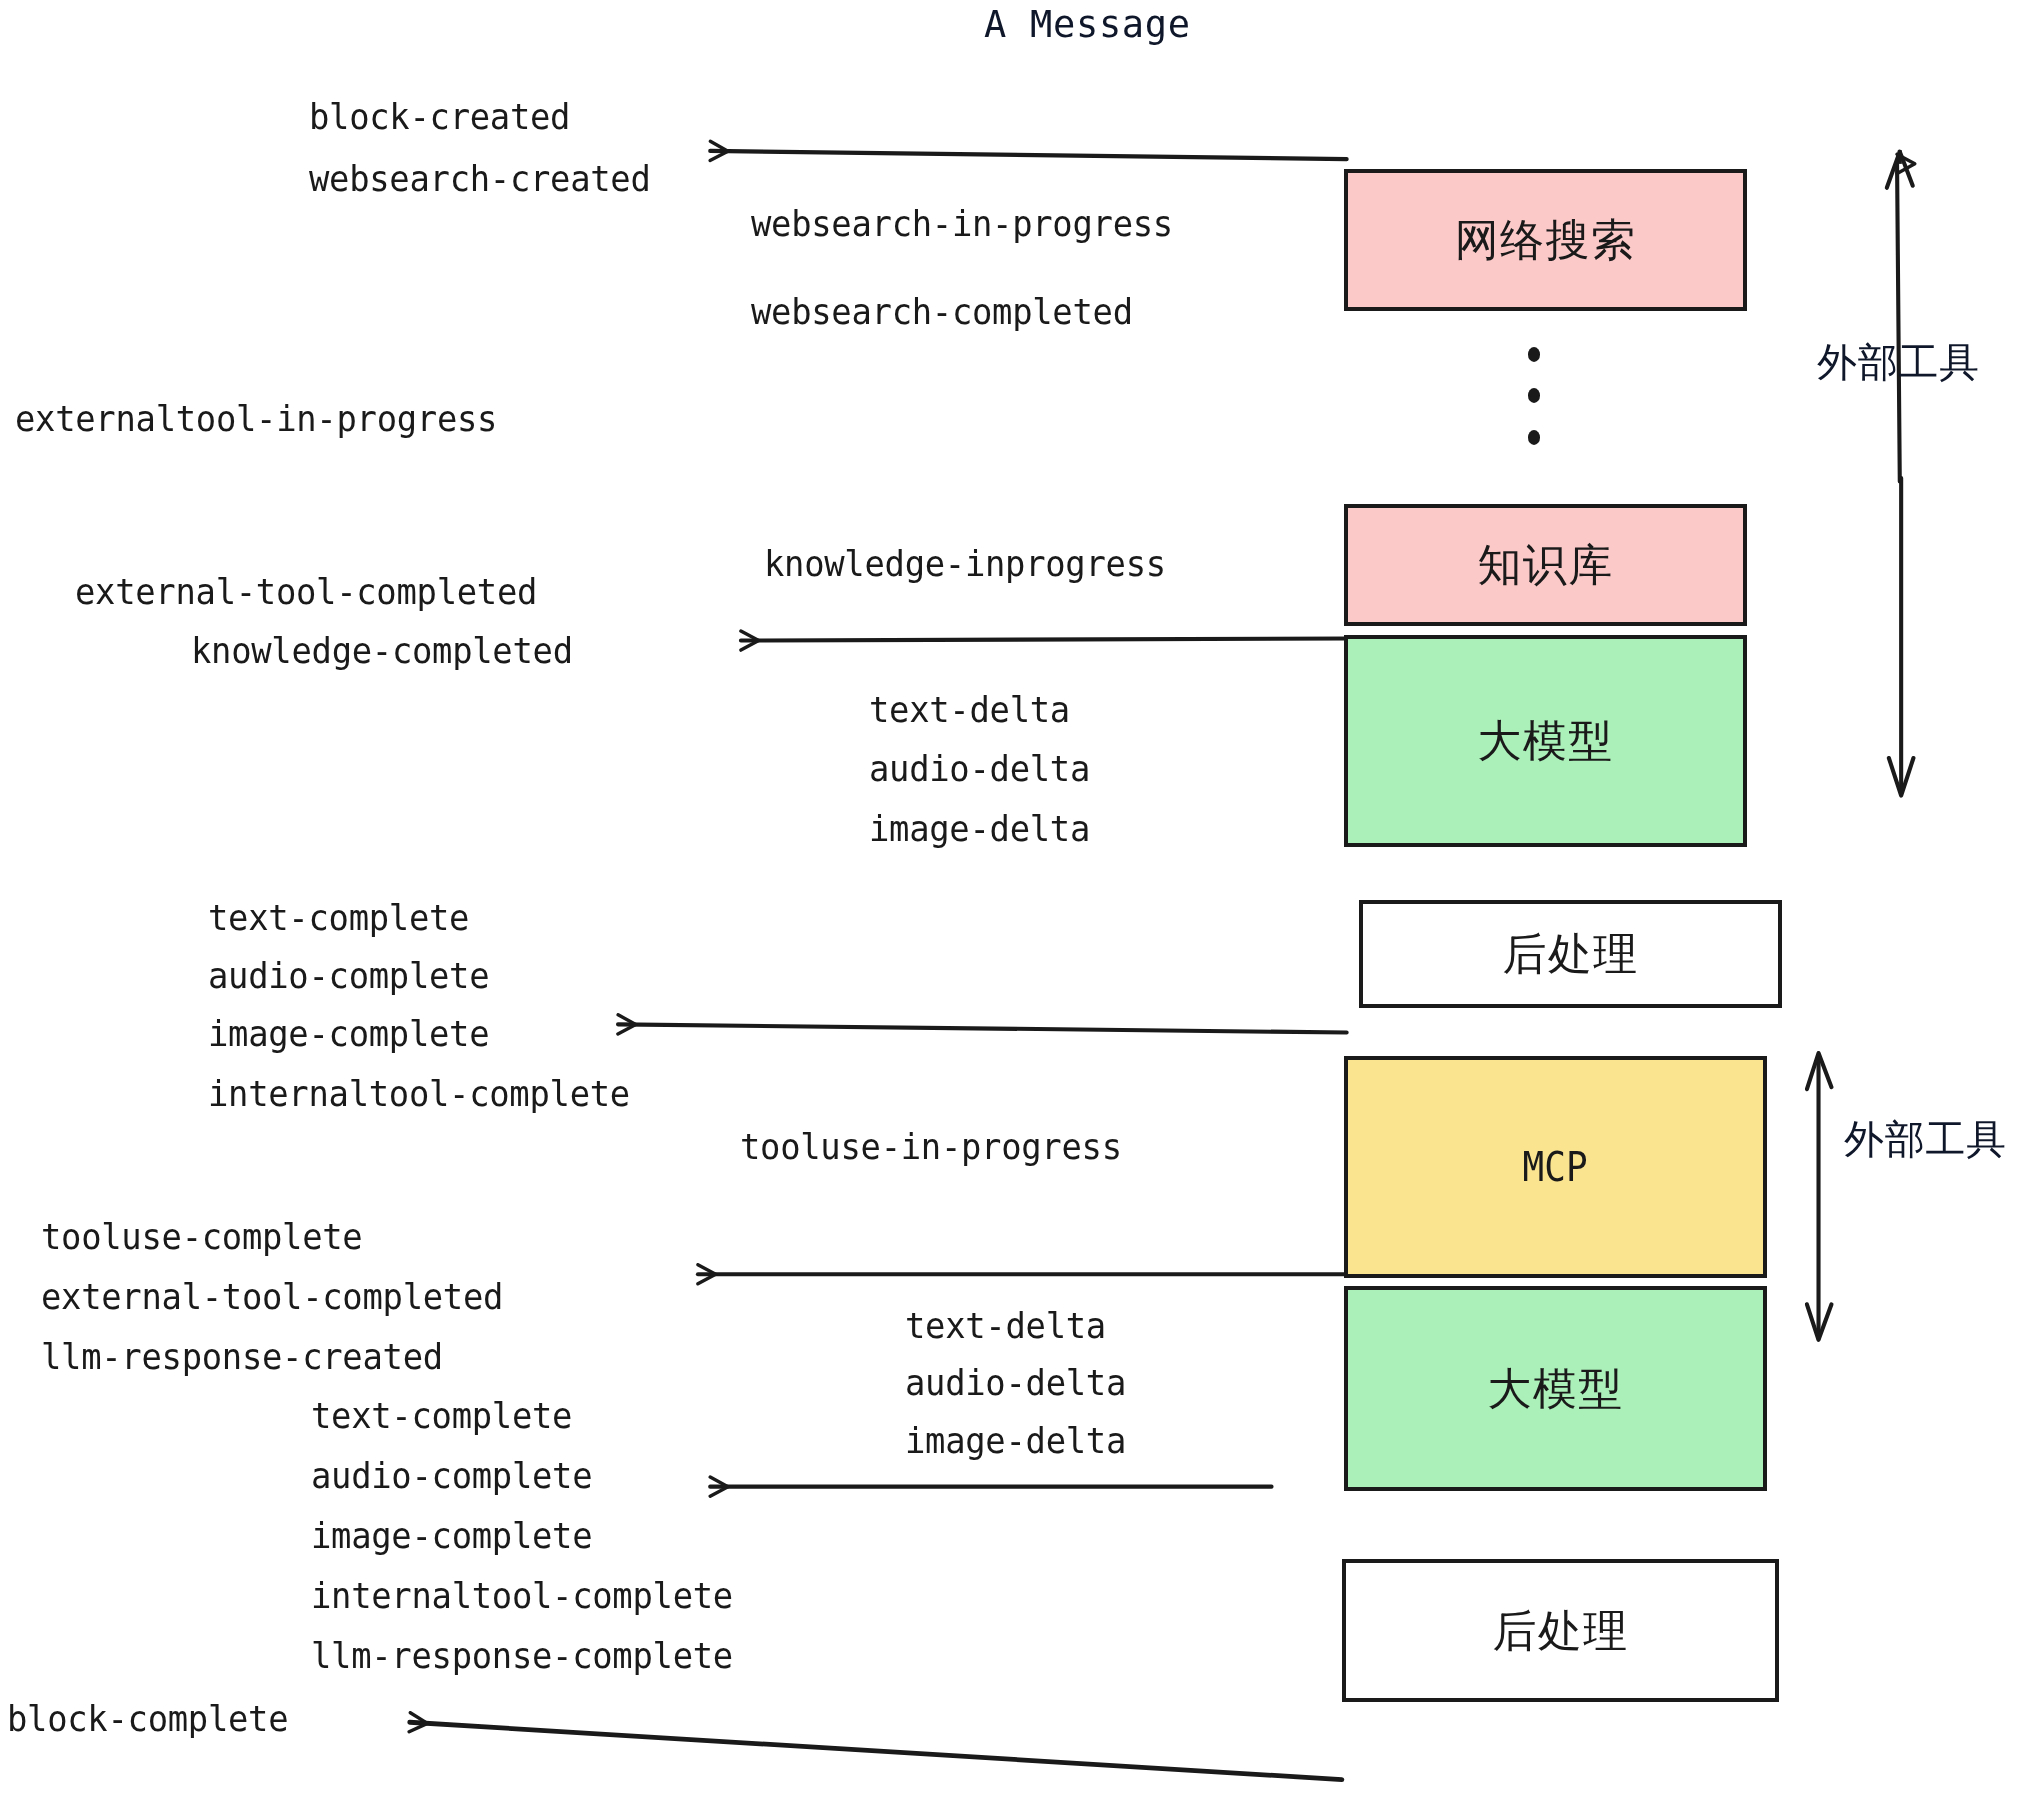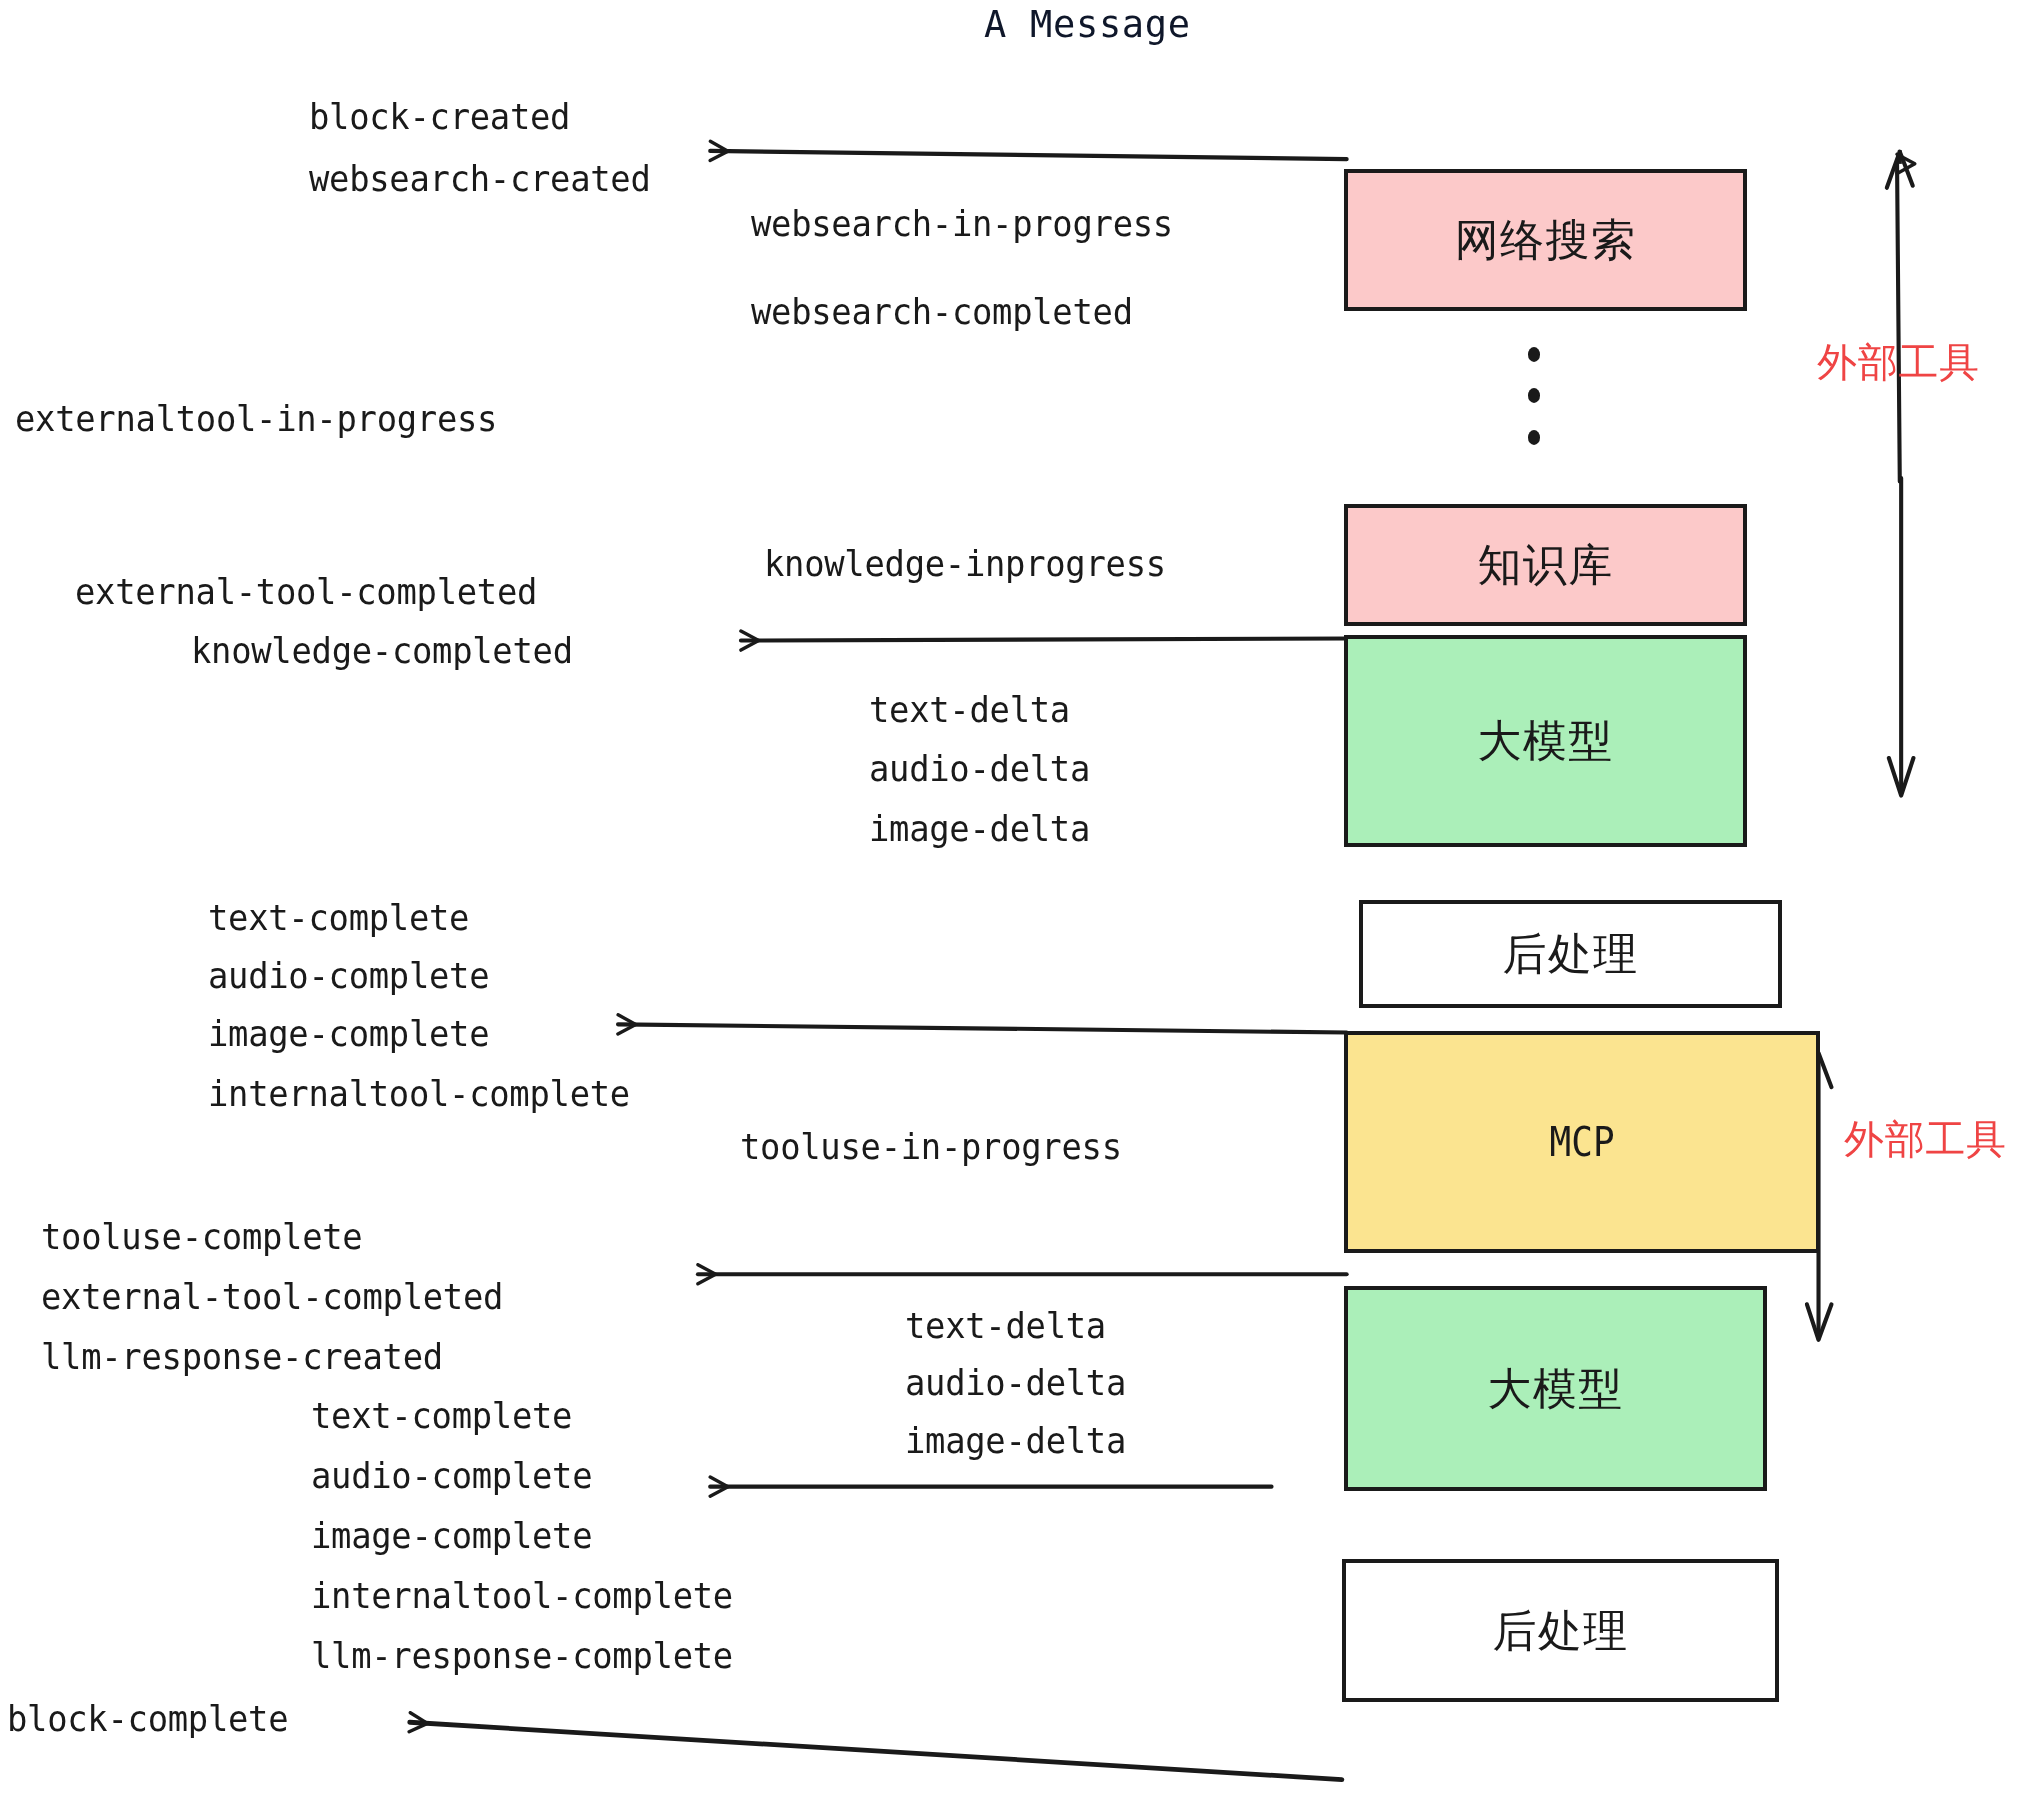--- a/index.html
+++ b/index.html
@@ -56,21 +56,21 @@
     font-size: 40px;
     letter-spacing: 0px;
     transform: scaleX(0.9);
   }
   
   .side-label {
     position: absolute;
     white-space: nowrap;
     font-family: "DejaVu Sans", "Liberation Sans", sans-serif;
     font-size: 40px;
-    color: #ef4444;
+    color: #0f172a;
     letter-spacing: 0.7px;
   }
   
   .dot {
     position: absolute;
     width: 12.3px;
     height: 15px;
     border-radius: 50%;
     background: #1a1a1a;
   }
@@ -148,21 +148,21 @@
   </div>
 
   <div class="box" style="left:1344px; top:635px; width:403px; height:212px; background:#abefb9;">
     <span class="box-label">大模型</span>
   </div>
 
   <div class="box" style="left:1359px; top:900px; width:423px; height:108px; background:#ffffff;">
     <span class="box-label">后处理</span>
   </div>
 
-  <div class="box mcp" style="left:1344px; top:1031px; width:476px; height:222px; background:#fbe490;">
+  <div class="box mcp" style="left:1344px; top:1056px; width:423px; height:222px; background:#fbe490;">
     <span class="box-label">MCP</span>
   </div>
 
   <div class="box" style="left:1344px; top:1286px; width:423px; height:205px; background:#abefb9;">
     <span class="box-label">大模型</span>
   </div>
 
   <div class="box" style="left:1342px; top:1559px; width:437px; height:143px; background:#ffffff;">
     <span class="box-label">后处理</span>
   </div>

